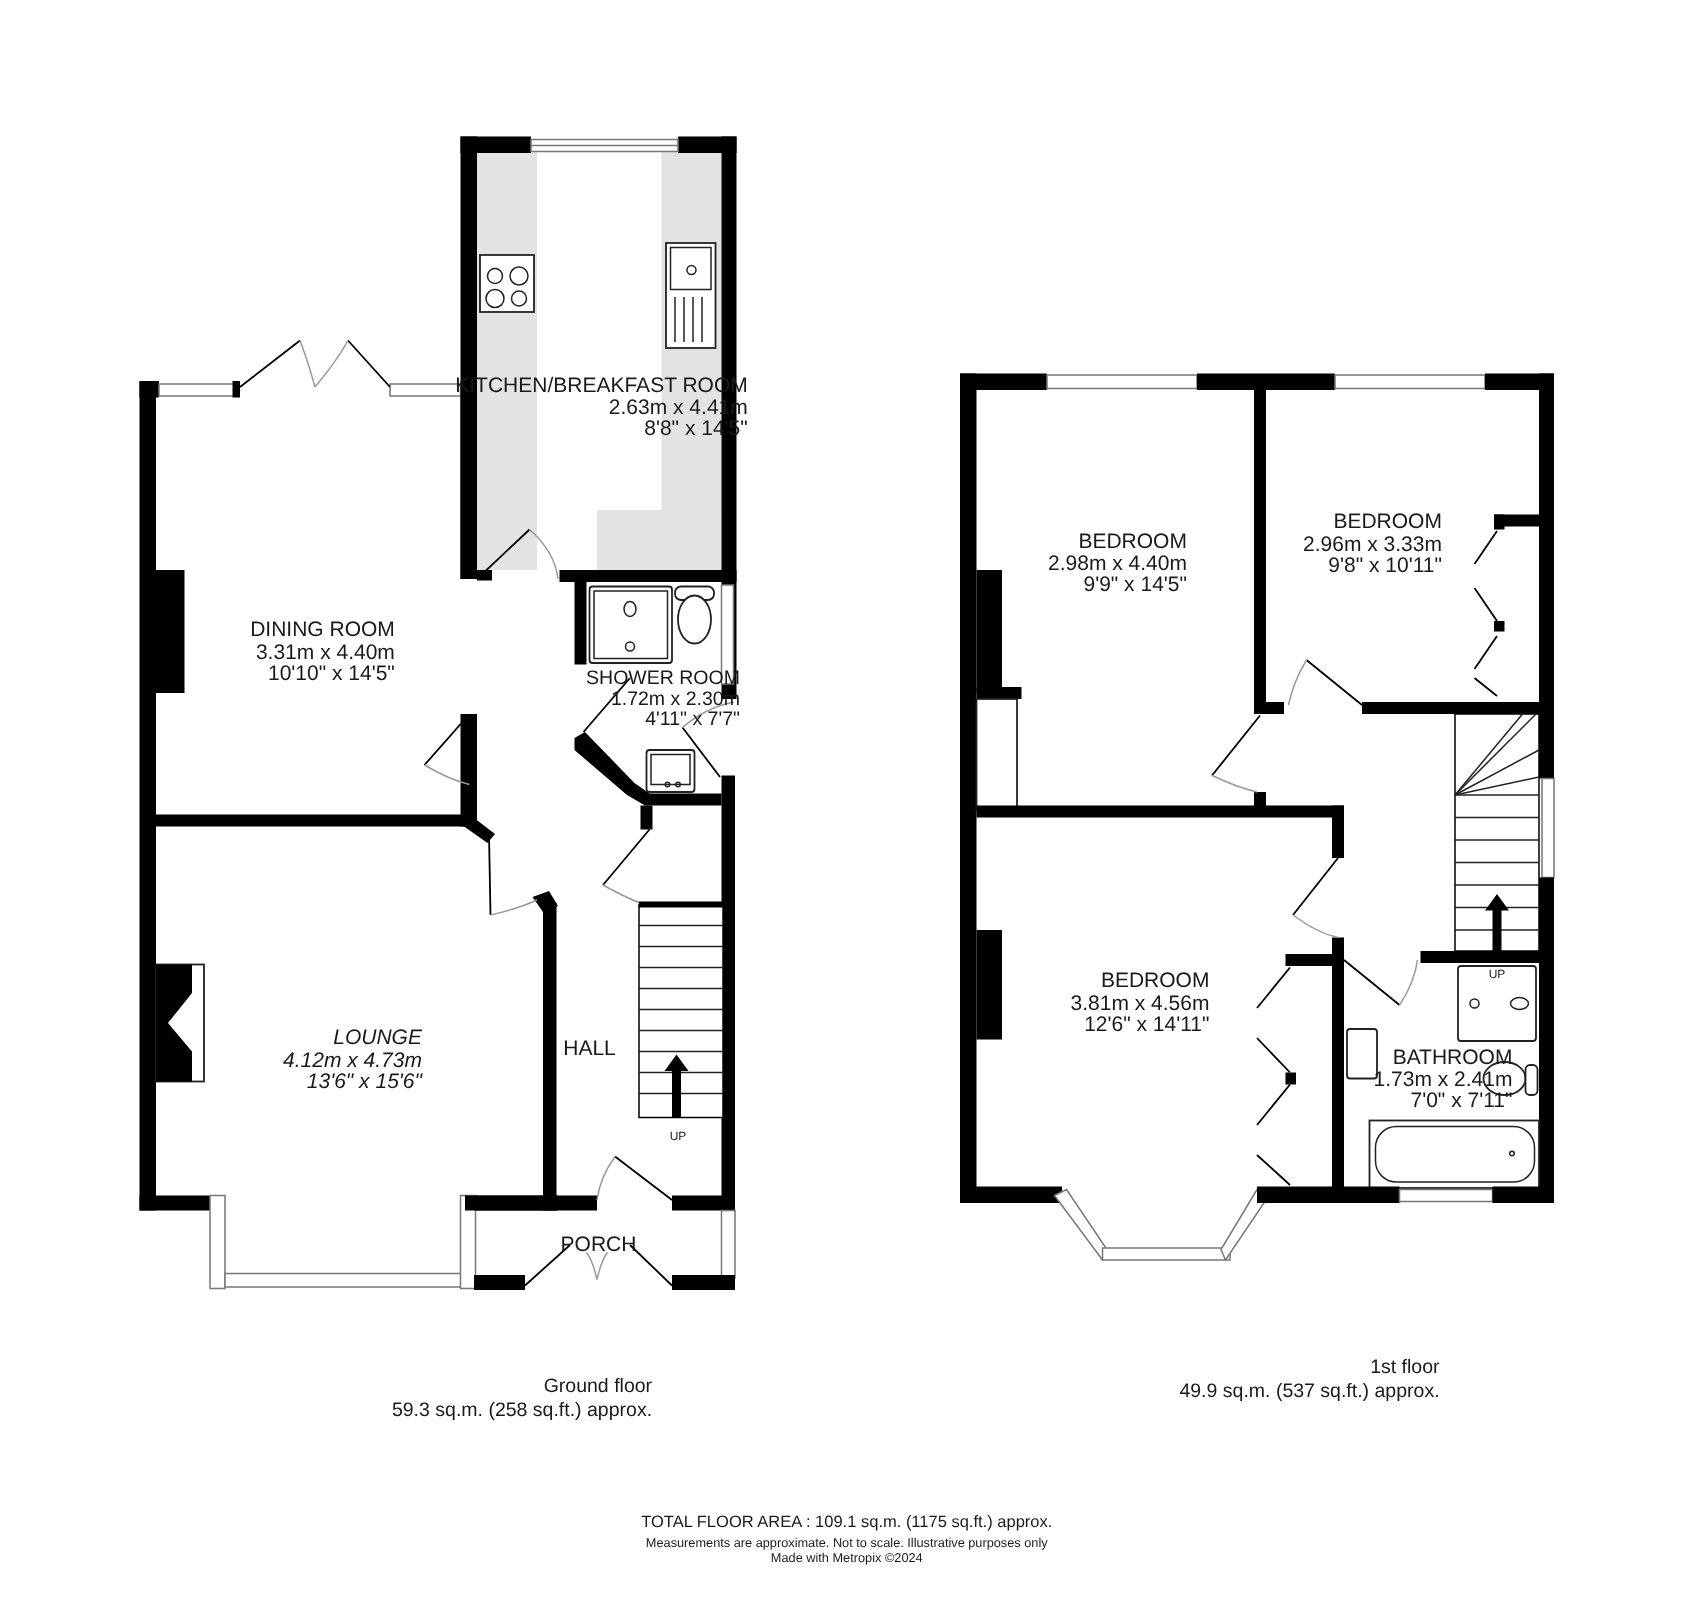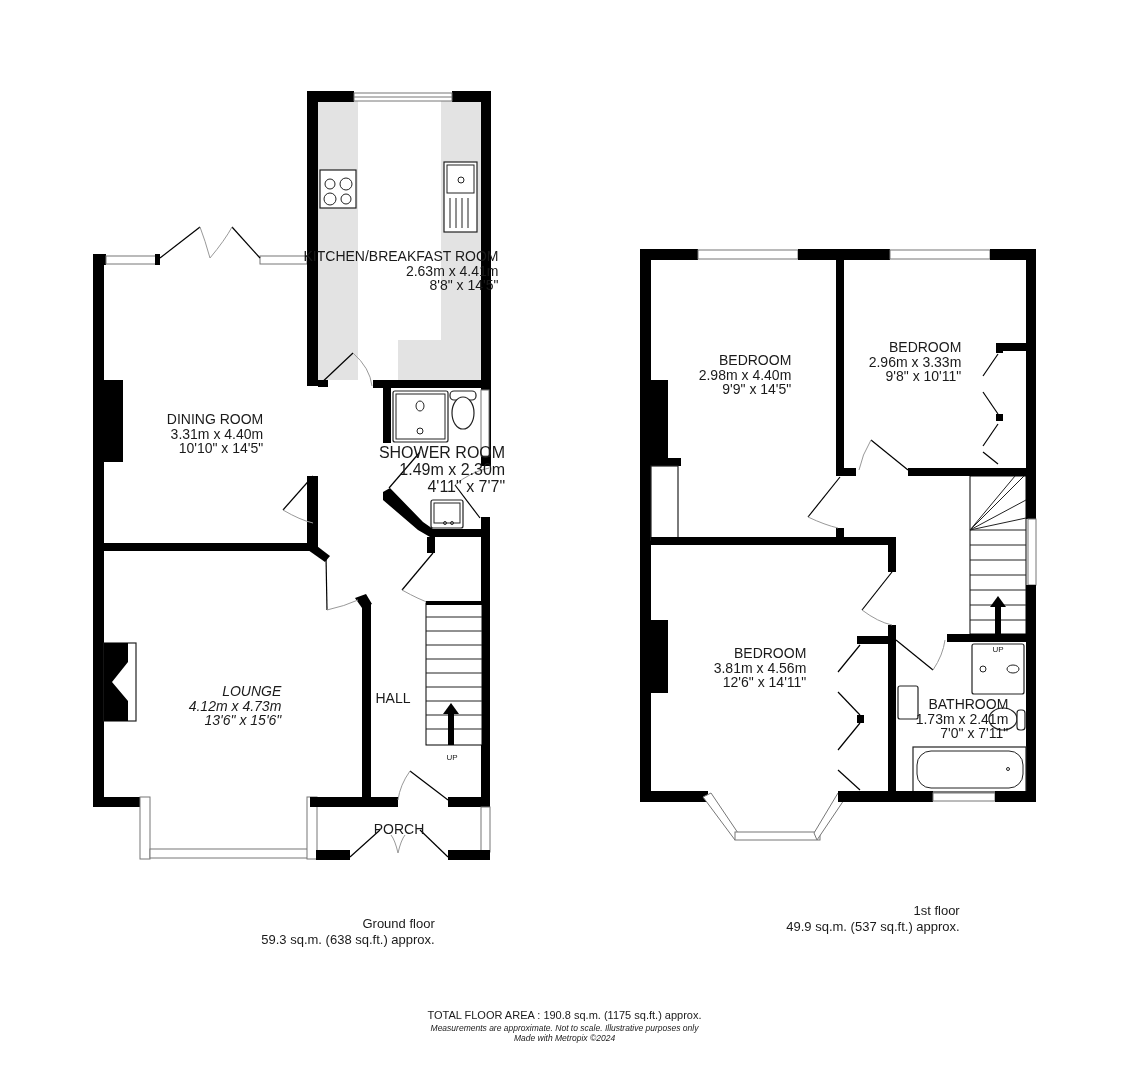--- a/index.html
+++ b/index.html
@@ -7,25 +7,25 @@
   svg{position:absolute;left:0;top:0;}
   .wall{fill:#000;}
   .win{fill:#fff;stroke:#777;stroke-width:1;}
   .door{stroke:#000;stroke-width:1.2;fill:none;}
   .arc{stroke:#999;stroke-width:1;fill:none;}
   .fix{fill:#fff;stroke:#222;stroke-width:1.2;}
   .thin{stroke:#222;stroke-width:1;fill:none;}
   .grey{fill:#e3e3e3;}
   .lbl{position:absolute;text-align:right;line-height:1.05;white-space:nowrap;transform:translateX(-50%);}
   .lbl div{font-size:14px;}
-  .lbl.small div{font-size:16px;line-height:1.05;padding-left:12px;}
+  .lbl.small div{font-size:13px;line-height:1.05;padding-left:12px;}
   .cap{position:absolute;text-align:right;white-space:nowrap;transform:translateX(-50%);font-size:13px;line-height:1.2;}
   .foot{position:absolute;left:50%;transform:translateX(-50%);text-align:center;white-space:nowrap;}
   .foot .t{font-size:11px;}
-  .foot .s{font-size:8.5px;line-height:1.15;font-style:italic;}
+  .foot .s{font-size:8.5px;line-height:1.15;}
   .up{position:absolute;font-size:8px;transform:translateX(-50%);}
 </style>
 </head>
 <body>
 
 <svg width="1129" height="1080" viewBox="0 0 1129 1080">
 
   <g>
 
     <rect class="grey" x="318" y="100" width="40" height="280"></rect>
@@ -272,21 +272,21 @@
   <div>2.63m  x 4.41m</div>
   <div>8'8"  x 14'5"</div>
 </div>
 <div class="lbl" style="left:215px;top:388px;margin-top:24px;">
   <div>DINING ROOM</div>
   <div>3.31m  x 4.40m</div>
   <div>10'10"  x 14'5"</div>
 </div>
 <div class="lbl small" style="left:436px;top:445px;">
   <div>SHOWER ROOM</div>
-  <div>1.49m  x 2.30m</div>
+  <div>1.72m  x 2.30m</div>
   <div>4'11"  x 7'7"</div>
 </div>
 <div class="lbl" style="left:235px;top:684px;font-style:italic;">
   <div>LOUNGE</div>
   <div>4.12m  x 4.73m</div>
   <div>13'6"  x 15'6"</div>
 </div>
 <div class="lbl" style="left:393px;top:691px;">
   <div>HALL</div>
 </div>
@@ -312,24 +312,24 @@
 </div>
 <div class="lbl" style="left:962px;top:697px;">
   <div>BATHROOM</div>
   <div>1.73m  x 2.41m</div>
   <div>7'0"  x 7'11"</div>
 </div>
 <div class="up" style="left:998px;top:645px;">UP</div>
 
 <div class="cap" style="left:348px;top:916px;">
   <div>Ground floor</div>
-  <div>59.3 sq.m. (638 sq.ft.) approx.</div>
+  <div>59.3 sq.m. (258 sq.ft.) approx.</div>
 </div>
 <div class="cap" style="left:873px;top:903px;">
   <div>1st floor</div>
   <div>49.9 sq.m. (537 sq.ft.) approx.</div>
 </div>
 
 <div class="foot" style="top:1009px;">
-  <div class="t">TOTAL FLOOR AREA : 190.8 sq.m. (1175 sq.ft.) approx.</div>
+  <div class="t">TOTAL FLOOR AREA : 109.1 sq.m. (1175 sq.ft.) approx.</div>
   <div class="s" style="margin-top:3px;">Measurements are approximate.  Not to scale.  Illustrative purposes only</div>
   <div class="s">Made with Metropix ©2024</div>
 </div>
 
 </body></html>

